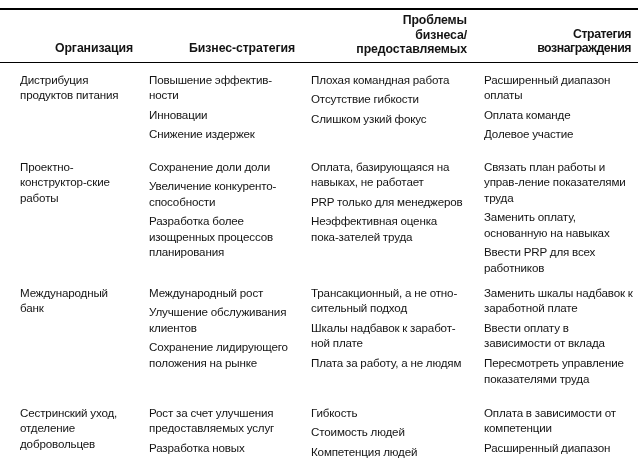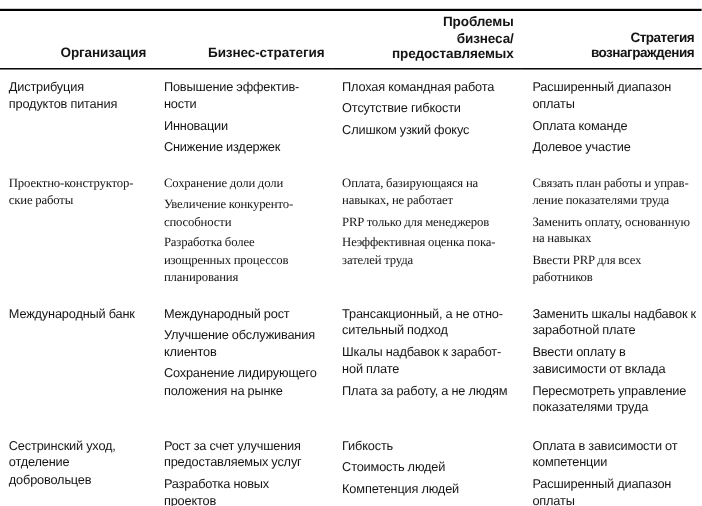--- a/index.html
+++ b/index.html
@@ -69,39 +69,39 @@
     line-height: 15.6px;
     padding: 0;
     border: 0;
     background: #ffffff;
   }
 
   tbody tr.data-row > td { padding-top: 9px; }
   tbody tr.data-row:last-child > td { padding-bottom: 10px; }
 
   .cell-inner {
-    padding-left: 8px;
+    padding-left: 20px;
     padding-right: 9px;
     box-sizing: border-box;
   }
 
   td.col-2 .cell-inner { padding-left: 9px; padding-right: 10px; }
   td.col-3 .cell-inner { padding-left: 9px; padding-right: 10px; }
   td.col-4 .cell-inner { padding-left: 10px; padding-right: 4px; }
 
   .para {
     margin: 0 0 4px 0;
     letter-spacing: -0.15px;
     word-spacing: -0.2px;
   }
   .para:last-child { margin-bottom: 0; }
 
   
   tbody tr.row-1 > td { height: 78px; }
-  tbody tr.row-2 > td { height: 110px; font-family: Liberation Serif, serif; }
+  tbody tr.row-2 > td { height: 110px; }
   tbody tr.row-3 > td { height: 111px; }
   tbody tr.row-4 > td { height: 107px; }
 </style>
 </head>
 <body>
 
 <div class="sheet">
   <div class="table-wrap">
     <table class="matrix">
       <colgroup>

